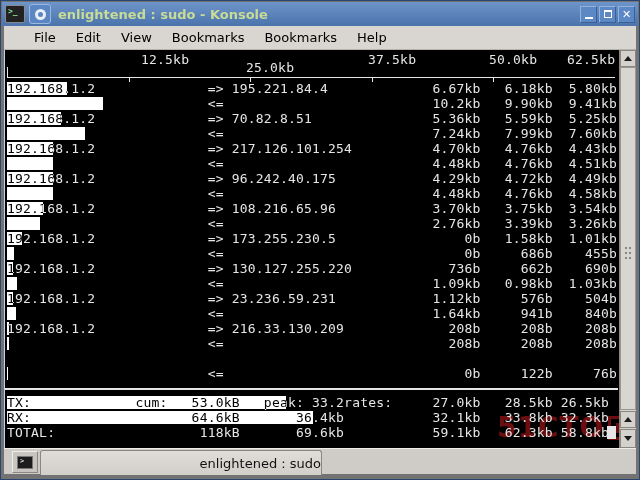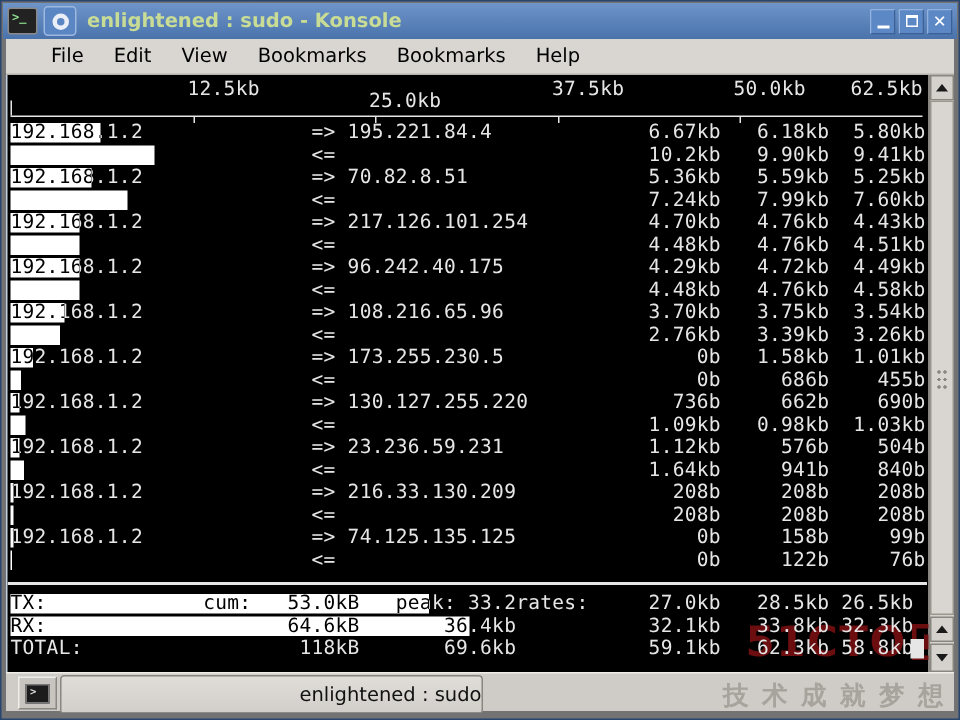--- a/index.html
+++ b/index.html
@@ -186,21 +186,21 @@
     </div>
 
   <div id="terminal">
     <div id="logo-51cto">
       <span>51CTO</span>
       <span class="logo-box">
           <i></i>
         </span>
     </div>
     <div id="cursor-block"></div>
-  <div class="slabel" style="top: 2px; left: 120px;">12.5kb</div>
+  <div class="slabel" style="top: 2px; left: 136px;">12.5kb</div>
       <div class="slabel" style="top: 10px; left: 241px;">25.0kb</div>
       <div class="slabel" style="top: 2px; left: 363px;">37.5kb</div>
       <div class="slabel" style="top: 2px; left: 484px;">50.0kb</div>
       <div class="slabel" style="top: 2px; left: 562px;">62.5kb</div>
       <div class="ruler-line" style="left: 2px; top: 27px; width: 608px; height: 1px;"></div>
       <div class="ruler-line" style="left: 2px; top: 17px; width: 1px; height: 10px;"></div>
       <div class="ruler-line" style="left: 124px; top: 28px; width: 1px; height: 4px;"></div>
       <div class="ruler-line" style="left: 245px; top: 28px; width: 1px; height: 4px;"></div>
       <div class="ruler-line" style="left: 367px; top: 28px; width: 1px; height: 4px;"></div>
       <div class="ruler-line" style="left: 488px; top: 28px; width: 1px; height: 4px;"></div>
@@ -215,21 +215,20 @@
       <div class="tline" style="top: 151px;"><span class="txt">192.168.1.2              =&gt; 108.216.65.96            3.70kb   3.75kb  3.54kb</span><div class="tbar" style="width: 36px;"><span>192.168.1.2              =&gt; 108.216.65.96            3.70kb   3.75kb  3.54kb</span></div></div>
       <div class="tline" style="top: 166px;"><span class="txt">                         &lt;=                          2.76kb   3.39kb  3.26kb</span><div class="tbar" style="width: 33px;"><span>                         &lt;=                          2.76kb   3.39kb  3.26kb</span></div></div>
       <div class="tline" style="top: 181px;"><span class="txt">192.168.1.2              =&gt; 173.255.230.5                0b   1.58kb  1.01kb</span><div class="tbar" style="width: 15px;"><span>192.168.1.2              =&gt; 173.255.230.5                0b   1.58kb  1.01kb</span></div></div>
       <div class="tline" style="top: 196px;"><span class="txt">                         &lt;=                              0b     686b    455b</span><div class="tbar" style="width: 7px;"><span>                         &lt;=                              0b     686b    455b</span></div></div>
       <div class="tline" style="top: 211px;"><span class="txt">192.168.1.2              =&gt; 130.127.255.220            736b     662b    690b</span><div class="tbar" style="width: 6px;"><span>192.168.1.2              =&gt; 130.127.255.220            736b     662b    690b</span></div></div>
       <div class="tline" style="top: 226px;"><span class="txt">                         &lt;=                          1.09kb   0.98kb  1.03kb</span><div class="tbar" style="width: 10px;"><span>                         &lt;=                          1.09kb   0.98kb  1.03kb</span></div></div>
       <div class="tline" style="top: 241px;"><span class="txt">192.168.1.2              =&gt; 23.236.59.231            1.12kb     576b    504b</span><div class="tbar" style="width: 6px;"><span>192.168.1.2              =&gt; 23.236.59.231            1.12kb     576b    504b</span></div></div>
       <div class="tline" style="top: 256px;"><span class="txt">                         &lt;=                          1.64kb     941b    840b</span><div class="tbar" style="width: 9px;"><span>                         &lt;=                          1.64kb     941b    840b</span></div></div>
       <div class="tline" style="top: 271px;"><span class="txt">192.168.1.2              =&gt; 216.33.130.209             208b     208b    208b</span><div class="tbar" style="width: 2px;"><span>192.168.1.2              =&gt; 216.33.130.209             208b     208b    208b</span></div></div>
       <div class="tline" style="top: 286px;"><span class="txt">                         &lt;=                            208b     208b    208b</span><div class="tbar" style="width: 2px;"><span>                         &lt;=                            208b     208b    208b</span></div></div>
-      <div class="tline" style="top: 301px;"><span class="txt">192.168.1.2              =&gt; 74.125.135.125               0b     158b     99b</span><div class="tbar" style="width: 2px;"><span>192.168.1.2              =&gt; 74.125.135.125               0b     158b     99b</span></div></div>
       <div class="tline" style="top: 316px;"><span class="txt">                         &lt;=                              0b     122b     76b</span><div class="tbar" style="width: 1px;"><span>                         &lt;=                              0b     122b     76b</span></div></div>
       <div class="ruler-line" style="left: 0px; top: 338px; width: 613px; height: 2px;"></div>
       <div class="tline" style="top: 345px;"><span class="txt">TX:             cum:   53.0kB   peak: 33.2rates:     27.0kb   28.5kb 26.5kb</span><div class="tbar" style="width: 279px;"><span>TX:             cum:   53.0kB   peak: 33.2rates:     27.0kb   28.5kb 26.5kb</span></div></div>
       <div class="tline" style="top: 360px;"><span class="txt">RX:                    64.6kB       36.4kb           32.1kb   33.8kb 32.3kb</span><div class="tbar" style="width: 306px;"><span>RX:                    64.6kB       36.4kb           32.1kb   33.8kb 32.3kb</span></div></div>
       <div class="tline" style="top: 375px;"><span class="txt">TOTAL:                  118kB       69.6kb           59.1kb   62.3kb 58.8kb</span></div>
     </div>
 
   <div id="scrollbar">
     <div class="sb-btn" style="top:0;">
       <div class="sb-up-arrow"></div>
@@ -245,16 +244,15 @@
     </div>
   </div>
 
   <div id="tabbar">
     <div id="tab-icon-btn">
       <div class="mini-term"></div>
     </div>
     <div id="session-tab">
       <span>enlightened : sudo</span>
     </div>
-    <div id="slogan-watermark">技术成就梦想</div>
   </div>
 
 </div>
 
 </body></html>

